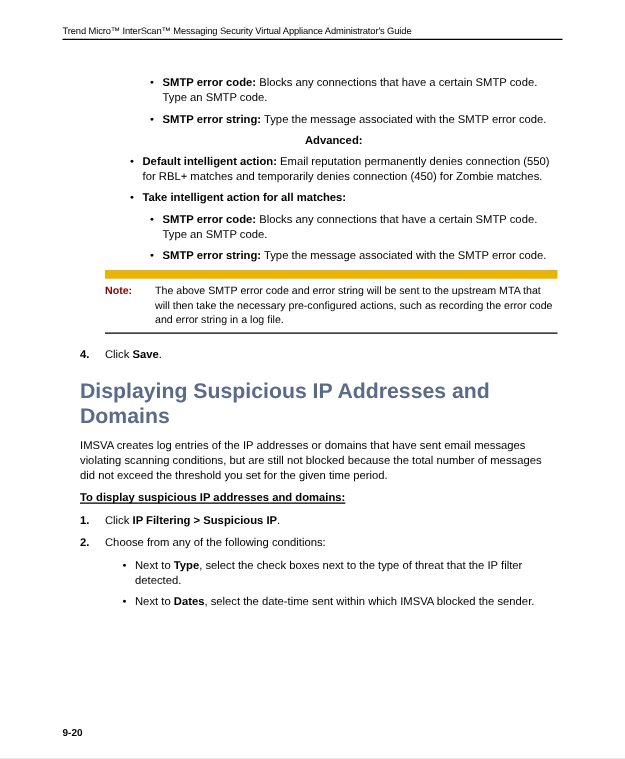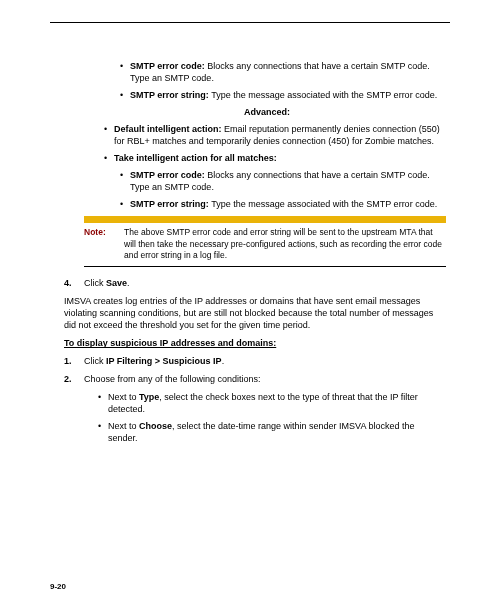--- a/index.html
+++ b/index.html
@@ -24,20 +24,21 @@
 h2.sect { font-size:17px; color:#5a6b8a; font-weight:bold; margin:14px 0 8px 0; line-height:1.15; }
 .para { margin-bottom:6px; }
 .subhead { font-weight:bold; margin:6px 0 5px 0; font-size:9px;text-decoration:underline; }
 .ol { padding-left:0; }
 </style>
 </head>
 <body>
 
 <div class="page">
   <div class="running-head">
+    <span>Trend Micro™ InterScan™ Messaging Security Virtual Appliance Administrator's Guide</span>
     <hr class="hr">
   </div>
 
   <div class="body">
 
     <div class="bl2">
       <div class="li">
           <span class="dot">•</span>
           <span class="txt"><span class="b">SMTP error code:</span><span> Blocks any connections that have a certain SMTP code. Type an SMTP code.</span></span>
         </div>
@@ -76,20 +77,21 @@
       <div class="ntext">The above SMTP error code and error string will be sent to the upstream MTA that will then take the necessary pre-configured actions, such as recording the error code and error string in a log file.</div>
     </div>
 
     <div class="ol">
       <div class="step">
         <span class="num">4.</span>
         <span class="txt"><span>Click </span><span class="b">Save</span><span>.</span></span>
       </div>
     </div>
 
+    <h2 class="sect">Displaying Suspicious IP Addresses and Domains</h2>
 
     <div class="para">IMSVA creates log entries of the IP addresses or domains that have sent email messages violating scanning conditions, but are still not blocked because the total number of messages did not exceed the threshold you set for the given time period.</div>
 
     <div class="subhead">To display suspicious IP addresses and domains:</div>
 
     <div class="ol">
       <div class="step">
         <span class="num">1.</span>
         <span class="txt"><span>Click </span><span class="b">IP Filtering &gt; Suspicious IP</span><span>.</span></span>
       </div>
@@ -99,20 +101,20 @@
       </div>
     </div>
 
     <div class="bl" style="padding-left:34px;">
       <div class="li">
           <span class="dot">•</span>
           <span class="txt"><span>Next to </span><span class="b">Type</span><span>, select the check boxes next to the type of threat that the IP filter detected.</span></span>
         </div>
       <div class="li">
           <span class="dot">•</span>
-          <span class="txt"><span>Next to </span><span class="b">Choose</span><span>, select the date-time range within sender IMSVA blocked the sender.</span></span>
+          <span class="txt"><span>Next to </span><span class="b">Dates</span><span>, select the date-time sent within which IMSVA blocked the sender.</span></span>
         </div>
     </div>
 
   </div>
 
   <div class="page-num">9-20</div>
 </div>
 
 </body></html>

